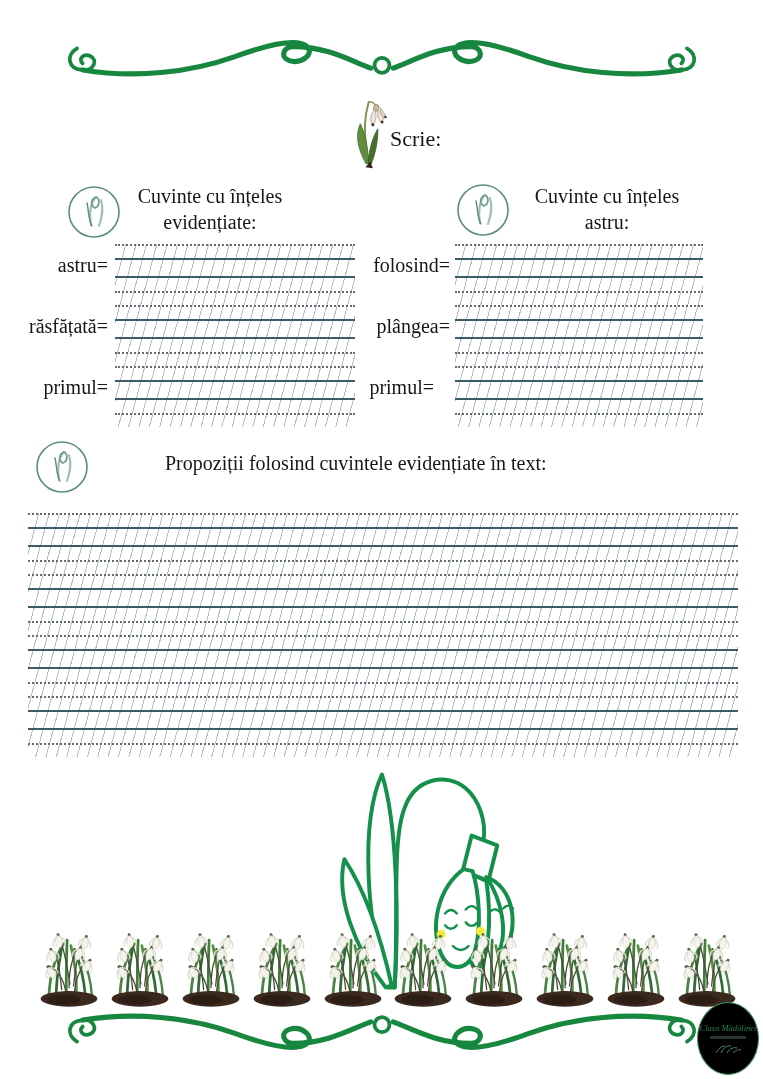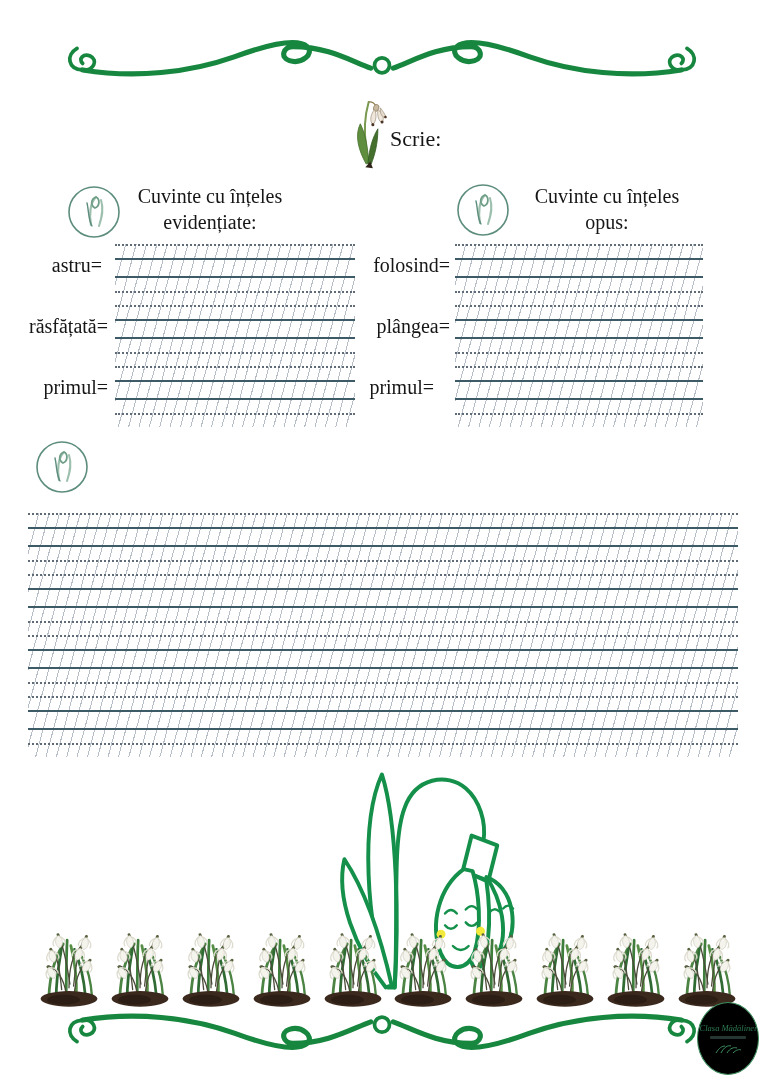--- a/index.html
+++ b/index.html
@@ -174,21 +174,21 @@
   </svg>
   <div class="scrie-label" style="left:390px;top:126px">Scrie:</div>
 
   <svg class="badge" style="left:67px;top:185px" viewBox="0 0 54 54">
       <use href="#badge-sym"></use>
     </svg>
   <div class="col-title" style="left:115px;top:183px;width:190px">
     <span>Cuvinte cu înțeles</span><br>
     <span>evidențiate:</span>
   </div>
-  <div class="word-label" style="left:4px;top:254px;width:98px">astru=</div>
+  <div class="word-label" style="left:10px;top:254px;width:98px">astru=</div>
   <div class="word-label" style="left:10px;top:315px;width:98px">răsfățată=</div>
   <div class="word-label" style="left:10px;top:376px;width:98px">primul=</div>
   <div class="writing-box" style="left:115px;top:244px;width:240px;height:183px">
       <div class="line-unit">
         <div class="ln dot" style="top: 0px;"></div>
         <div class="ln solid" style="top: 14px;"></div>
         <div class="ln solid" style="top: 32px;"></div>
         <div class="ln dot" style="top: 47px;"></div>
       </div>
       <div class="line-unit">
@@ -203,21 +203,21 @@
         <div class="ln solid" style="top: 32px;"></div>
         <div class="ln dot" style="top: 47px;"></div>
       </div>
     </div>
 
   <svg class="badge" style="left:456px;top:183px" viewBox="0 0 54 54">
       <use href="#badge-sym"></use>
     </svg>
   <div class="col-title" style="left:512px;top:183px;width:190px">
     <span>Cuvinte cu înțeles</span><br>
-    <span>opus:</span>
+    <span>astru:</span>
   </div>
   <div class="word-label" style="left:352px;top:254px;width:98px">folosind=</div>
   <div class="word-label" style="left:352px;top:315px;width:98px">plângea=</div>
   <div class="word-label" style="left:336px;top:376px;width:98px">primul=</div>
   <div class="writing-box" style="left:455px;top:244px;width:248px;height:183px">
       <div class="line-unit">
         <div class="ln dot" style="top: 0px;"></div>
         <div class="ln solid" style="top: 14px;"></div>
         <div class="ln solid" style="top: 32px;"></div>
         <div class="ln dot" style="top: 47px;"></div>
@@ -232,20 +232,21 @@
         <div class="ln dot" style="top: 0px;"></div>
         <div class="ln solid" style="top: 14px;"></div>
         <div class="ln solid" style="top: 32px;"></div>
         <div class="ln dot" style="top: 47px;"></div>
       </div>
     </div>
 
   <svg class="badge" style="left:35px;top:440px" viewBox="0 0 54 54">
       <use href="#badge-sym"></use>
     </svg>
+  <div class="section-title" style="left:165px;top:452px">Propoziții folosind cuvintele evidențiate în text:</div>
   <div class="writing-box" style="left:28px;top:513px;width:710px;height:244px">
       <div class="line-unit">
         <div class="ln dot" style="top: 0px;"></div>
         <div class="ln solid" style="top: 14px;"></div>
         <div class="ln solid" style="top: 32px;"></div>
         <div class="ln dot" style="top: 47px;"></div>
       </div>
       <div class="line-unit">
         <div class="ln dot" style="top: 0px;"></div>
         <div class="ln solid" style="top: 14px;"></div>

